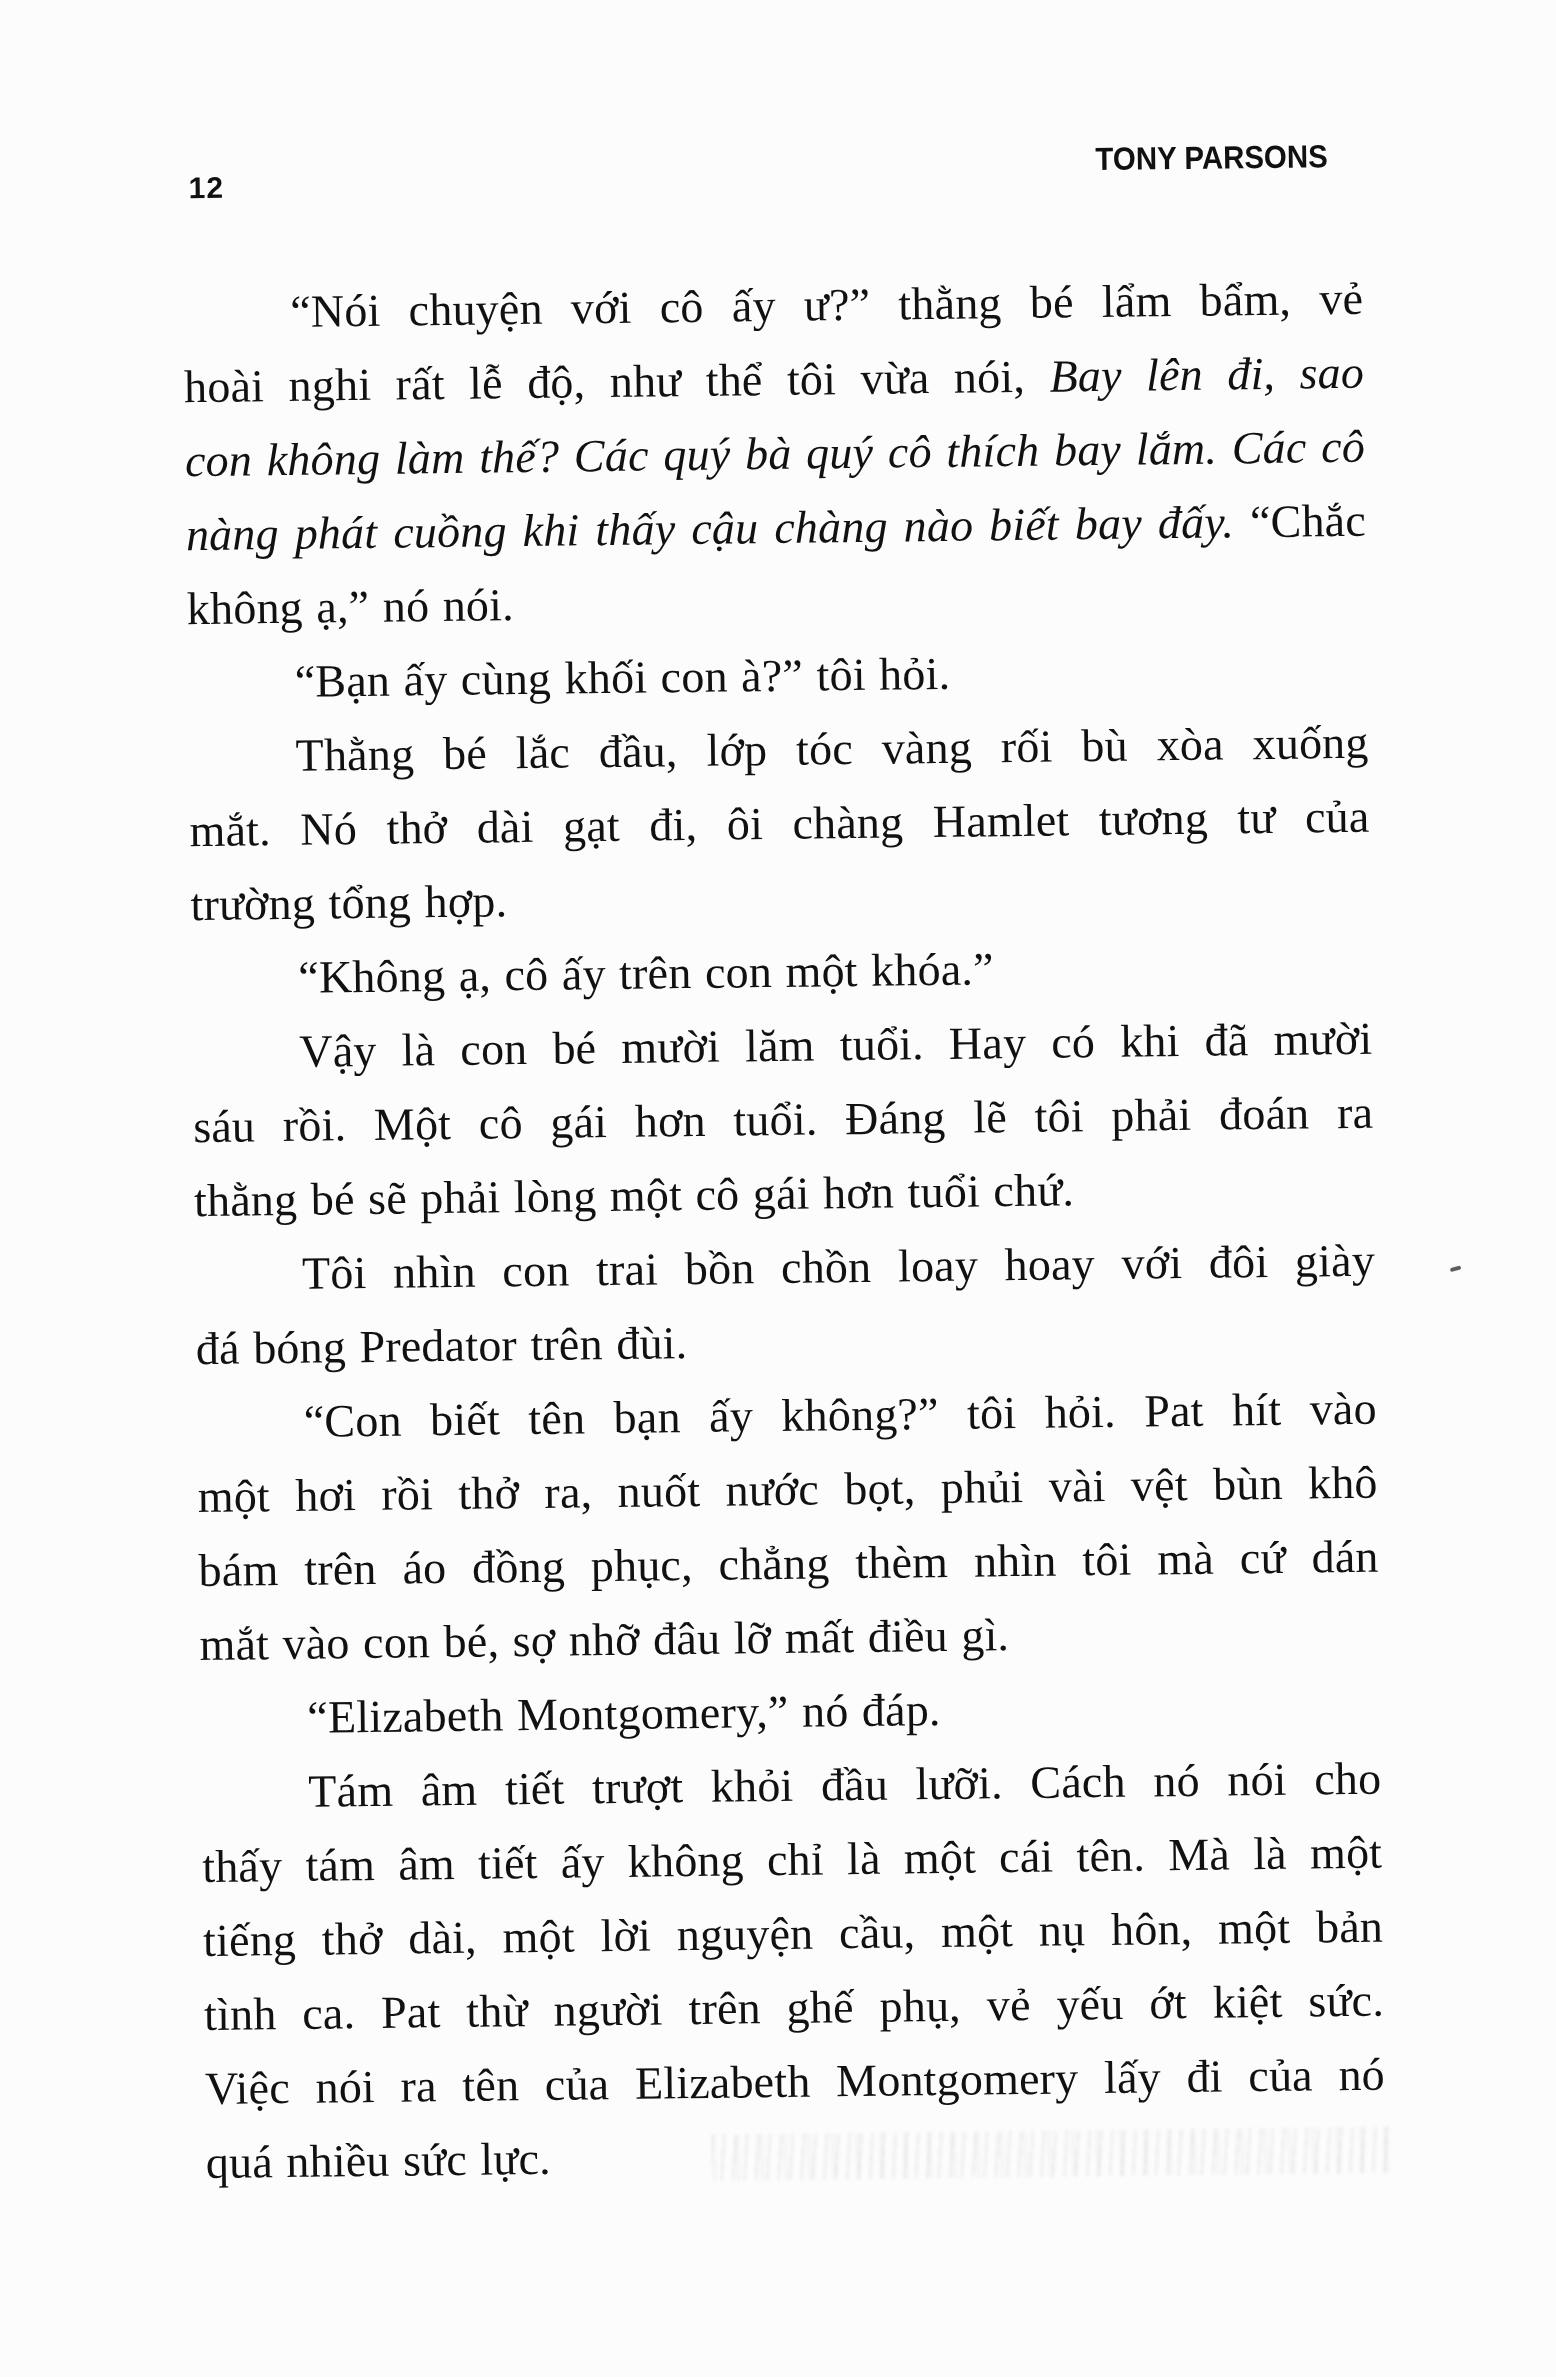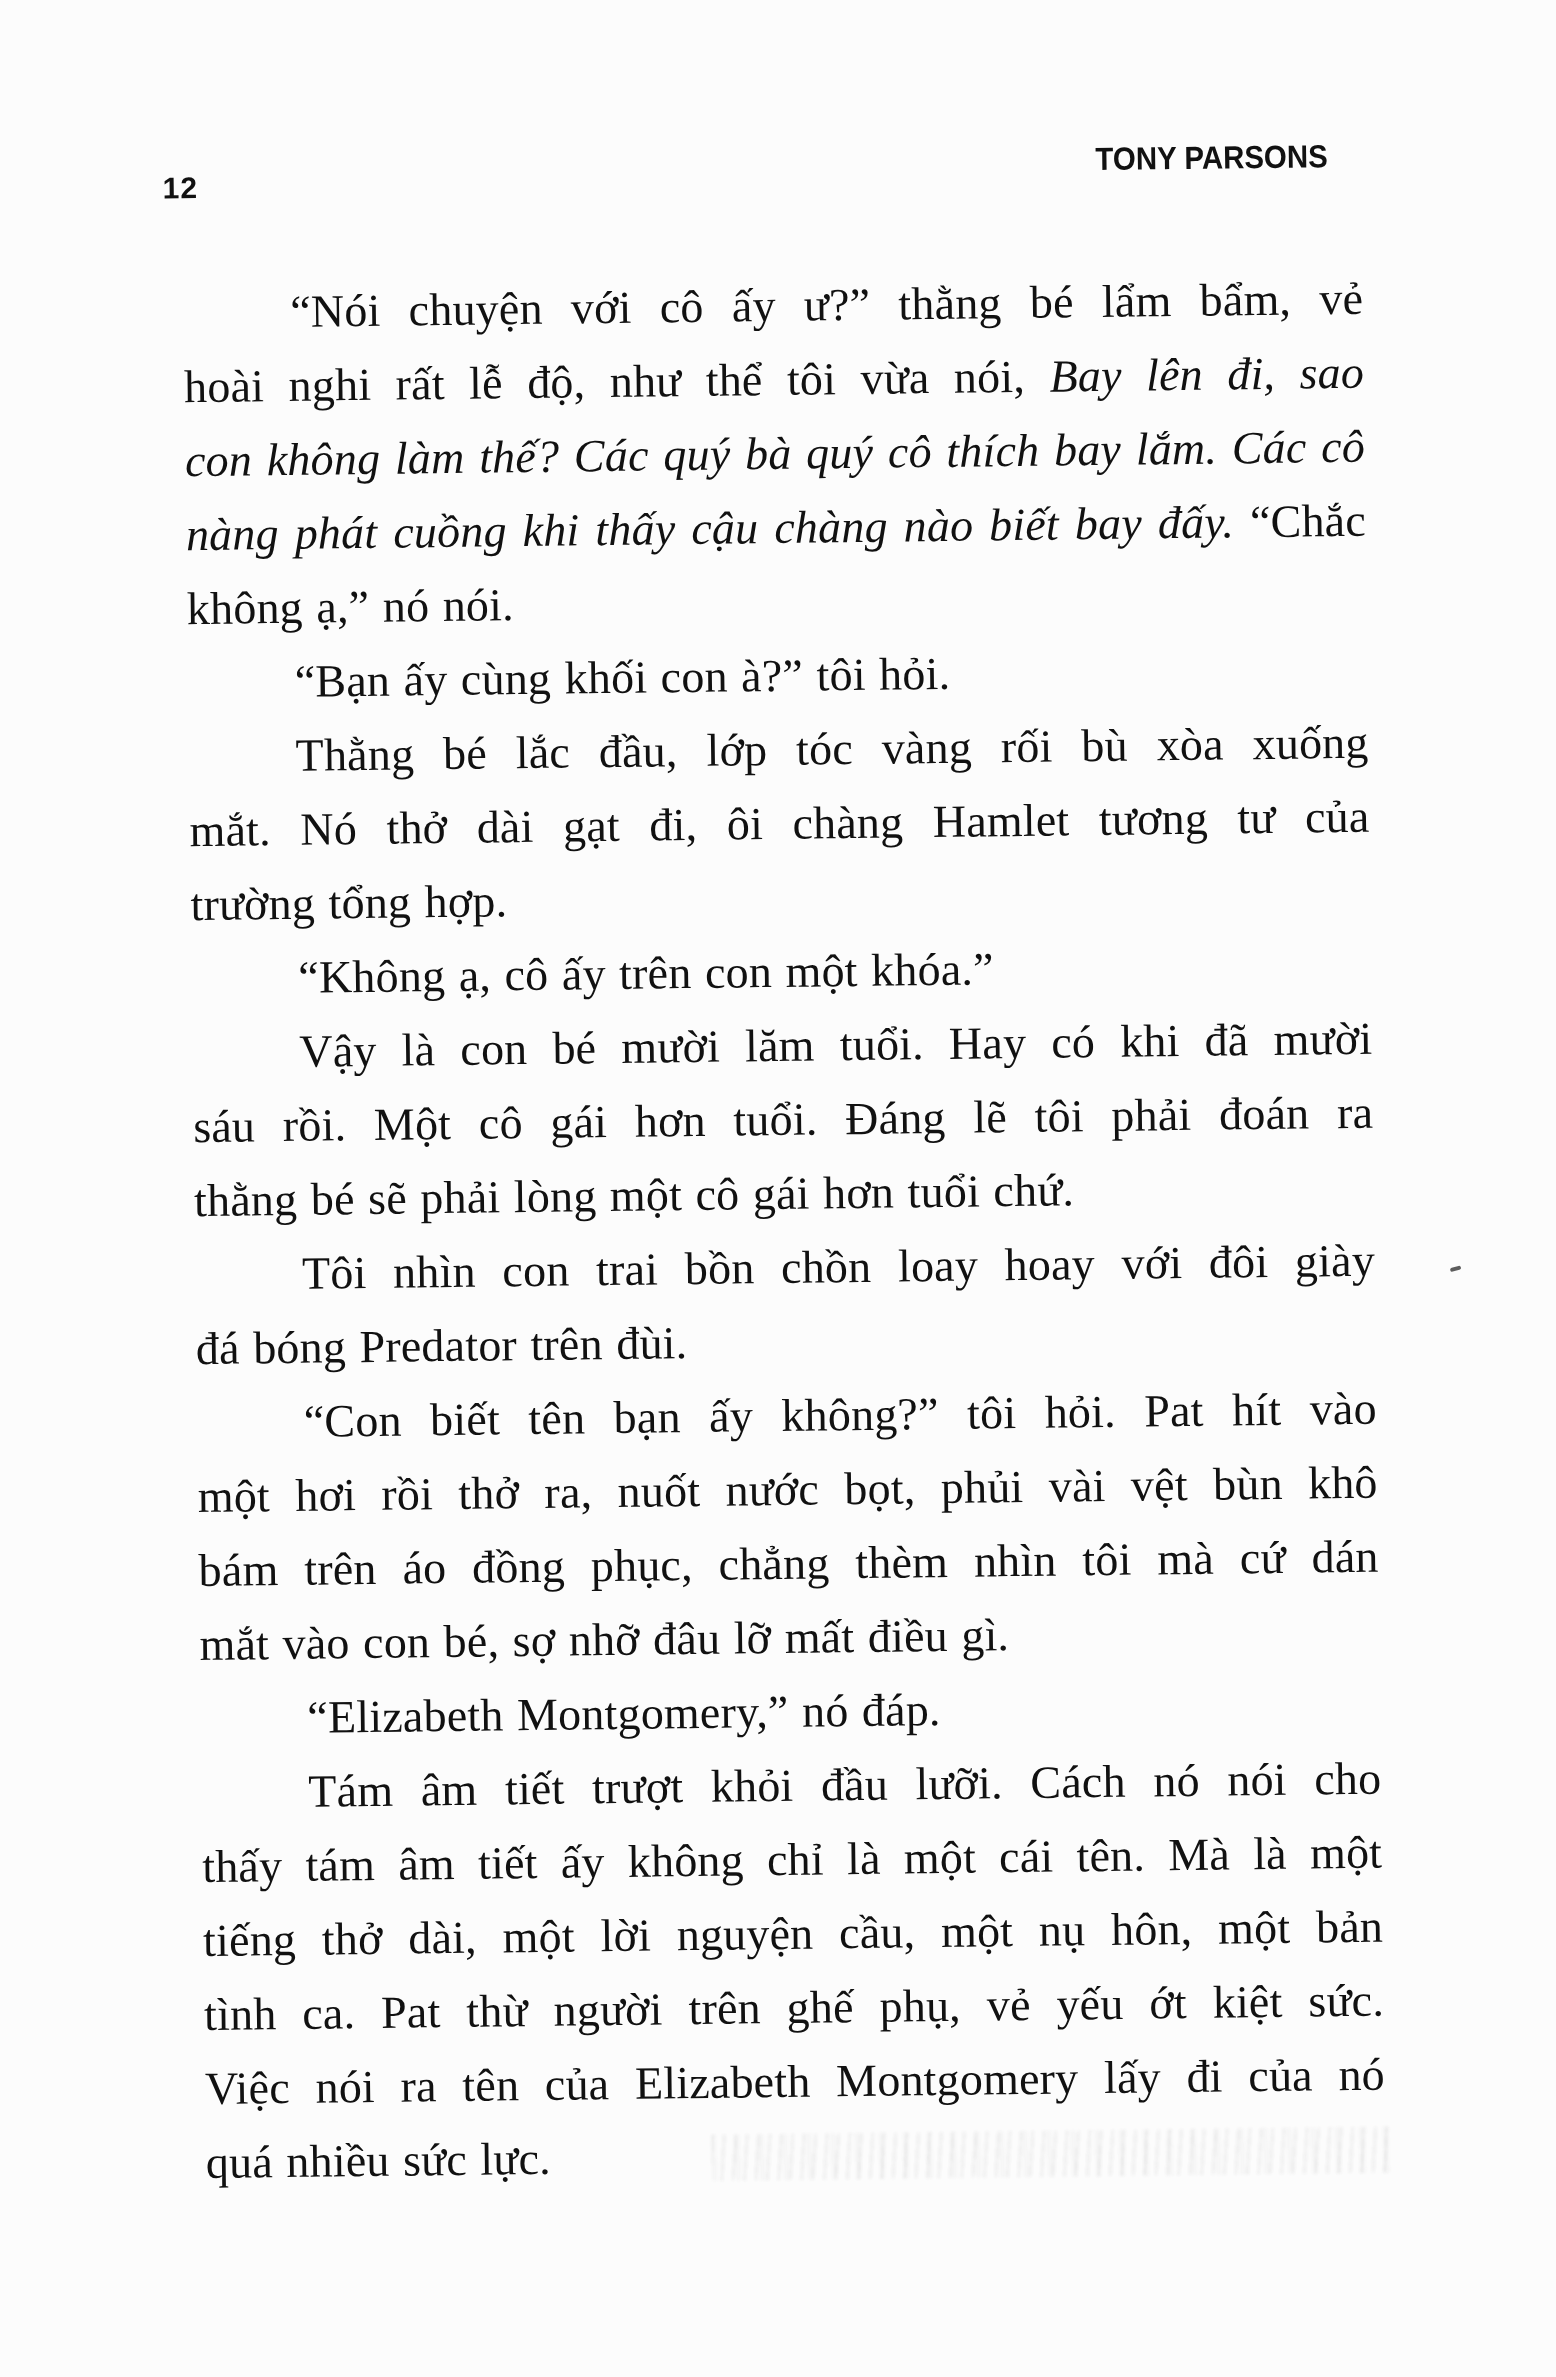--- a/index.html
+++ b/index.html
@@ -19,21 +19,21 @@
   }
   
   .scan-tilt {
     position: absolute;
     inset: 0;
     transform: rotate(-0.7deg);
     transform-origin: 50% 50%;
   }
   .page-number {
     position: absolute;
-    left: 175px;
+    left: 201px;
     top: 164px;
     font-family: "Liberation Sans", "DejaVu Sans", sans-serif;
     font-weight: 700;
     font-size: 30px;
     letter-spacing: 0.9px;
     color: var(--ink);
   }
   .running-header {
     position: absolute;
     top: 145px;

